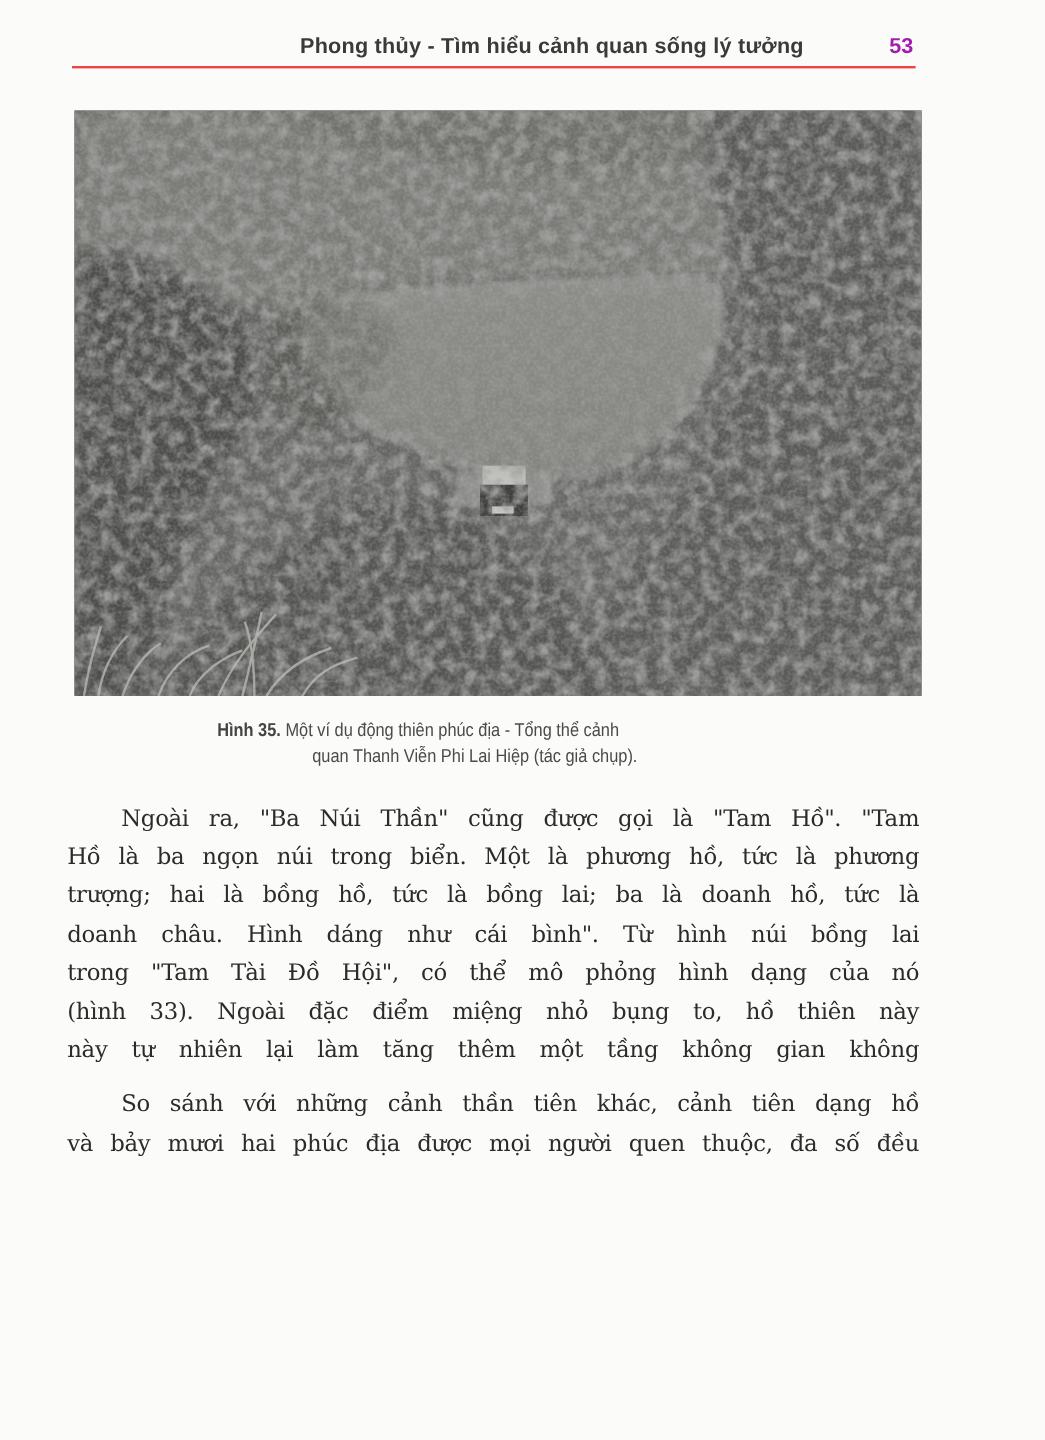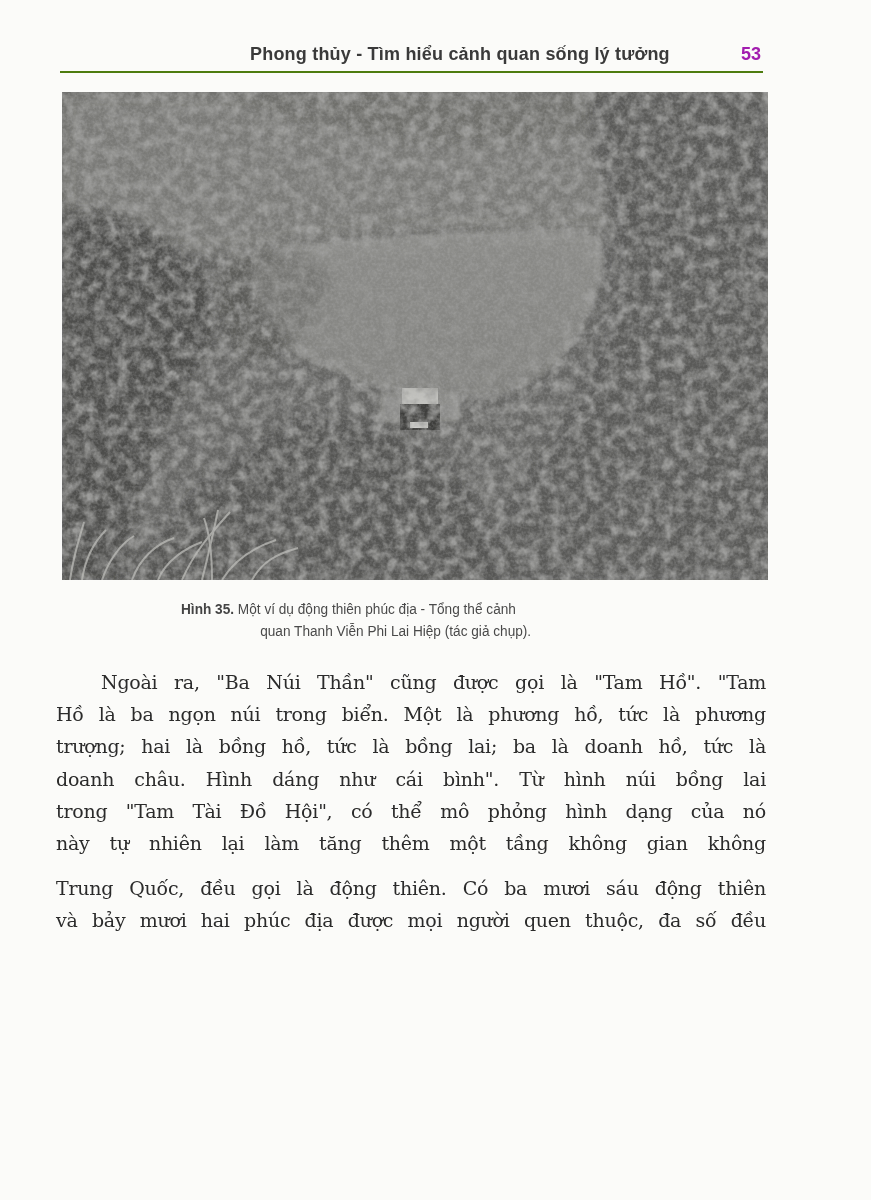--- a/index.html
+++ b/index.html
@@ -11,24 +11,24 @@
       height: 1200px;
       background: #fbfbf9;
       position: relative;
       overflow: hidden;
       font-family: "DejaVu Serif", serif;
       color: #2a2a2a;
     }
     .running-header {
       position: absolute;
       left: 60px;
-      top: 40px;
+      top: 24px;
       width: 703px;
       height: 31px;
-      border-bottom: 2px solid #4d7c0f;
+      border-bottom: 2px solid #ef4444;
     }
     .header-title {
       position: absolute;
       left: 190px;
       top: 4px;
       font-family: "Liberation Sans", sans-serif;
       font-weight: bold;
       font-size: 18px;
       letter-spacing: 0.2px;
       color: #3a3a3a;
@@ -176,19 +176,20 @@
   <span class="caption-line2">quan Thanh Viễn Phi Lai Hiệp (tác giả chụp).</span>
 </div>
 
 <div class="body-text">
   <p class="paragraph">
     <span class="line first">Ngoài ra, "Ba Núi Thần" cũng được gọi là "Tam Hồ". "Tam</span>
     <span class="line">Hồ là ba ngọn núi trong biển. Một là phương hồ, tức là phương</span>
     <span class="line">trượng; hai là bồng hồ, tức là bồng lai; ba là doanh hồ, tức là</span>
     <span class="line">doanh châu. Hình dáng như cái bình". Từ hình núi bồng lai</span>
     <span class="line">trong "Tam Tài Đồ Hội", có thể mô phỏng hình dạng của nó</span>
+    <span class="line">(hình 33). Ngoài đặc điểm miệng nhỏ bụng to, hồ thiên này</span>
     <span class="line">này tự nhiên lại làm tăng thêm một tầng không gian không</span>
   </p>
   <p class="paragraph">
-    <span class="line">Trung Quốc, đều gọi là động thiên. Có ba mươi sáu động thiên</span>
+    <span class="line first">So sánh với những cảnh thần tiên khác, cảnh tiên dạng hồ</span>
     <span class="line">và bảy mươi hai phúc địa được mọi người quen thuộc, đa số đều</span>
   </p>
 </div>
 
 </body></html>

